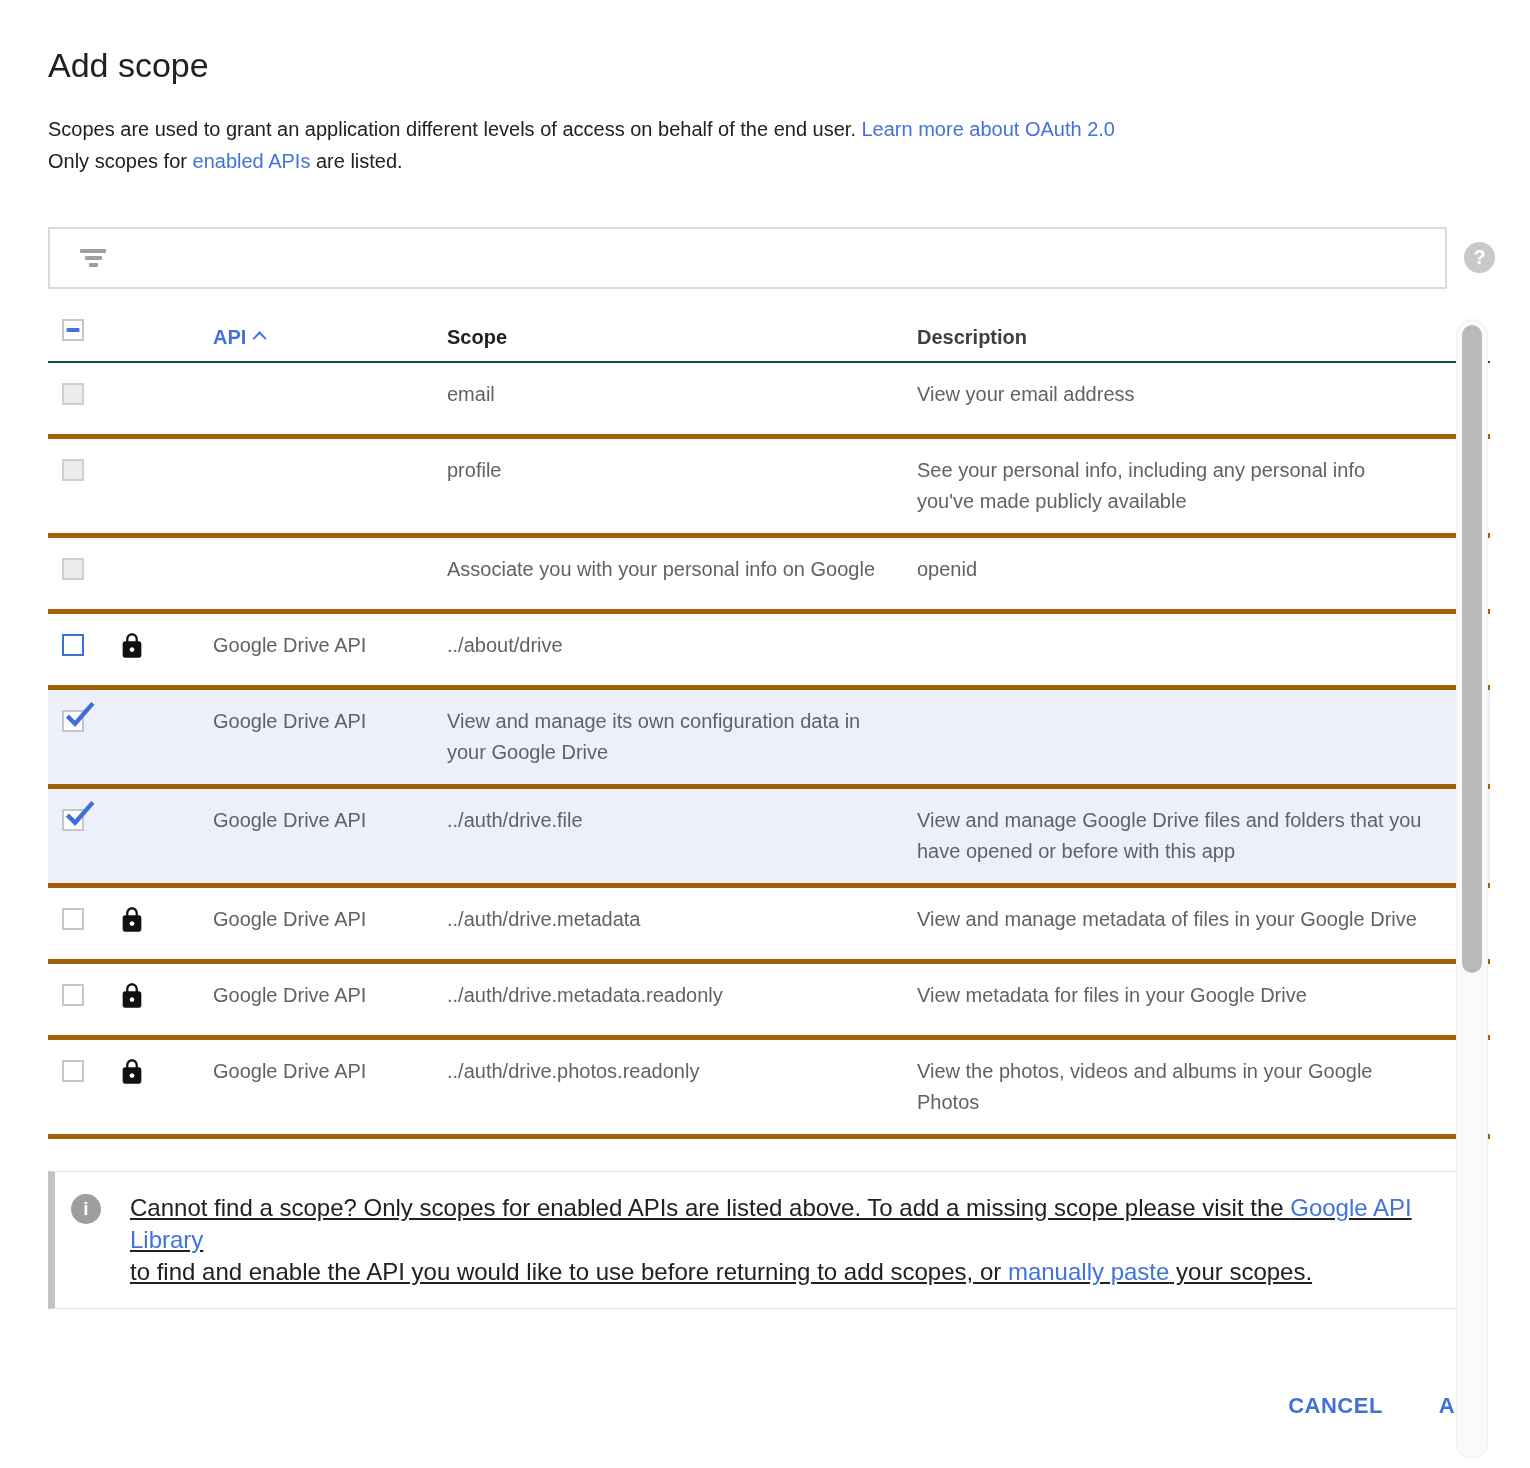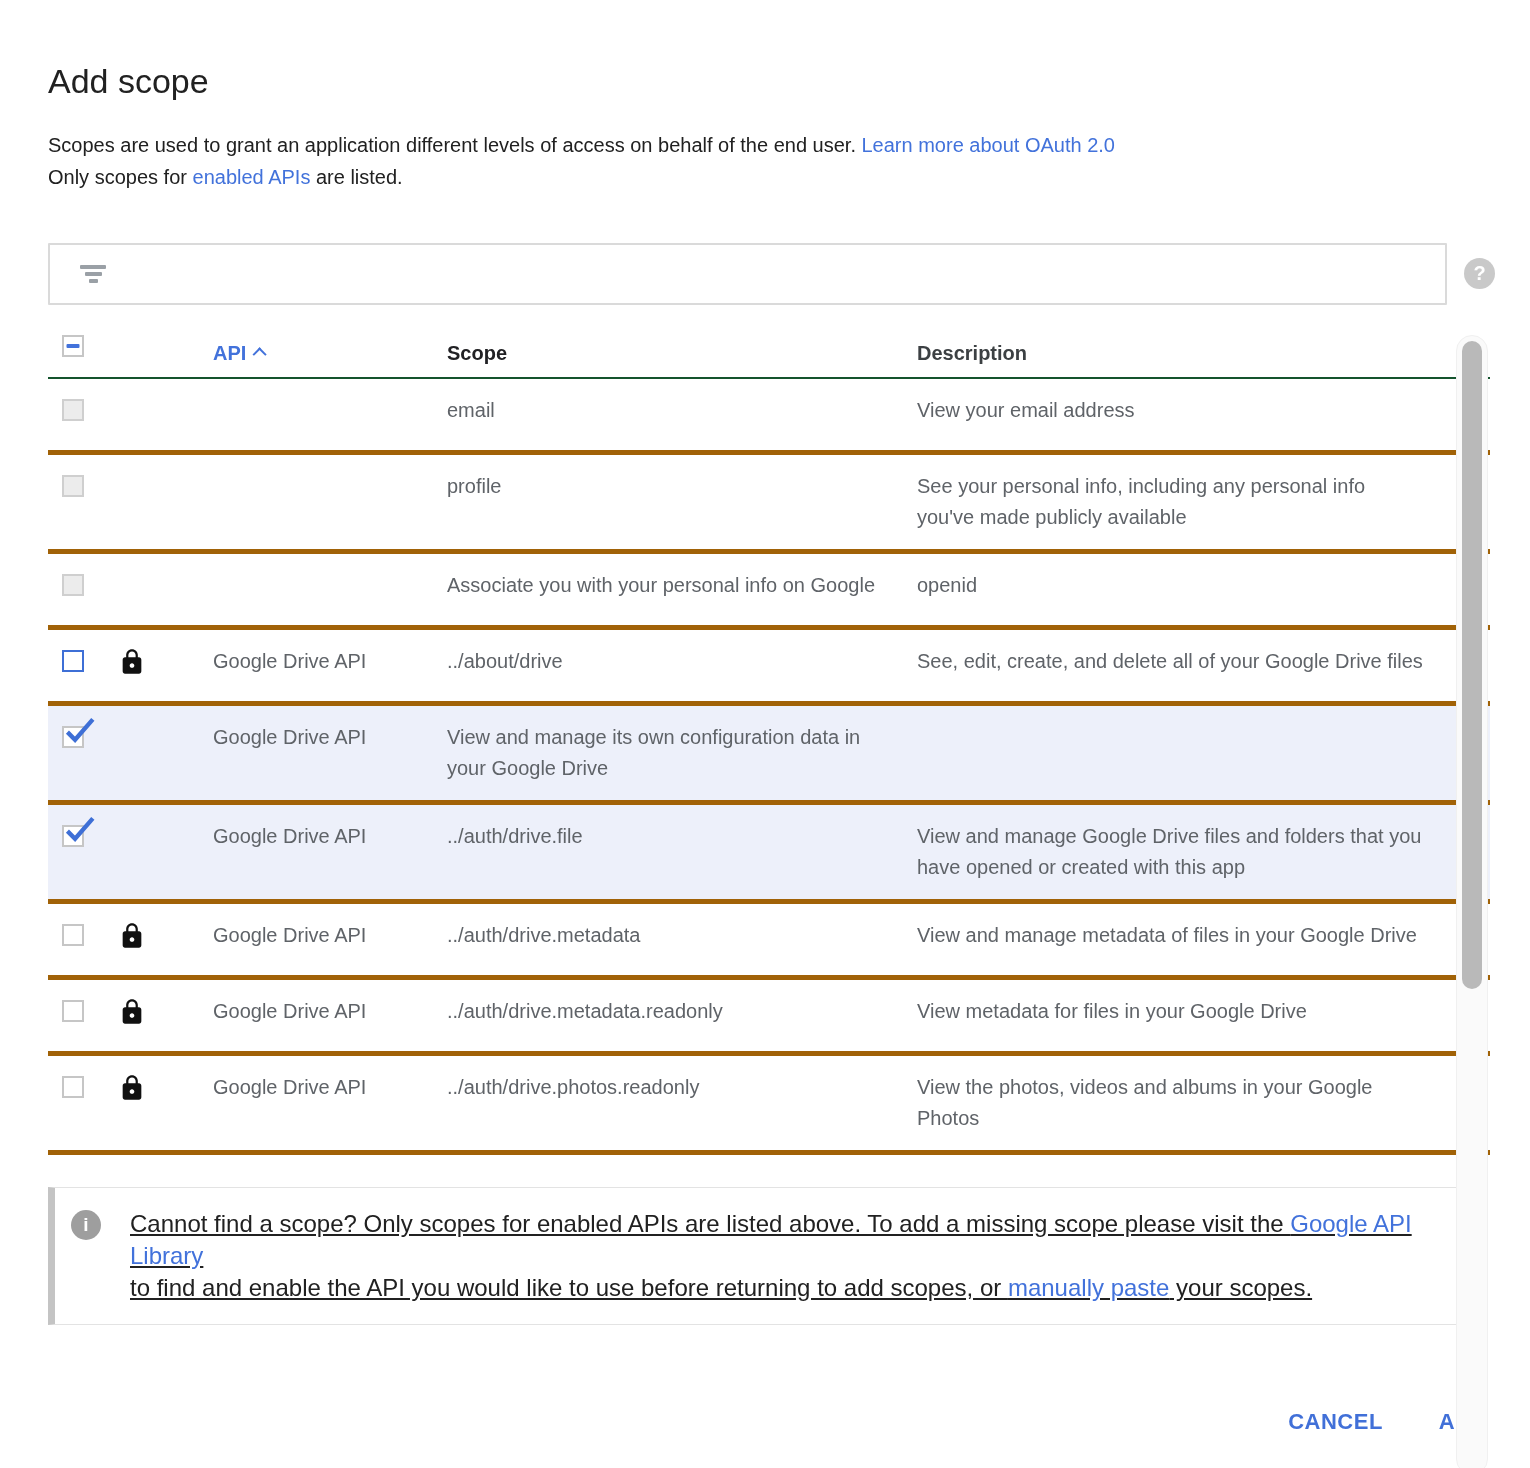--- a/index.html
+++ b/index.html
@@ -6,21 +6,21 @@
   html, body { background: #ffffff; }
   body {
     width: 1530px; height: 1468px;
     font-family: "Liberation Sans", "DejaVu Sans", sans-serif;
     color: #212121;
     overflow: hidden;
   }
   .content { margin-left: 48px; width: 1442px; }
 
   
-  .page-title { margin-top: 62px; font-size: 34px; font-weight: 400; color: #212121; }
+  .page-title { margin-top: 46px; font-size: 34px; font-weight: 400; color: #212121; }
   .intro { margin-top: 28px; font-size: 20px; line-height: 32px; color: #212121; }
   a.link { color: #4272db; text-decoration: none; cursor: pointer; }
 
   
   .filter-row { position: relative; margin-top: 50px; width: 1399px; }
   .filter-box {
     width: 1399px; height: 62px; border: 2px solid #dadada; background: #fff;
     display: flex; align-items: center; border-radius: 1px;
   }
   .filter-icon { margin-left: 30px; display: flex; flex-direction: column; align-items: center; gap: 3px; }
@@ -200,21 +200,20 @@
     </div>
     <div class="cell c-lock">
       <span class="lock-wrap">
         <svg viewBox="0 0 24 24" width="28" height="28" fill="#111111">
           <path d="M18 8h-1V6c0-2.76-2.24-5-5-5S7 3.24 7 6v2H6c-1.1 0-2 .9-2 2v10c0 1.1.9 2 2 2h12c1.1 0 2-.9 2-2V10c0-1.1-.9-2-2-2zm-6 9c-1.1 0-2-.9-2-2s.9-2 2-2 2 .9 2 2-.9 2-2 2zm3.1-9H8.9V6c0-1.71 1.39-3.1 3.1-3.1 1.71 0 3.1 1.39 3.1 3.1v2z"></path>
         </svg>
       </span>
     </div>
     <div class="cell c-api">Google Drive API</div>
     <div class="cell c-scope">../about/drive</div>
-    <div class="cell c-desc">See, edit, create, and delete all of your Google Drive files</div>
   </div>
         <div class="tgrid trow row-selected">
     <div class="cell c-check">
       <span class="checkbox cb-checked">
         <svg class="check-mark" viewBox="0 0 26 24" width="33" height="31">
           <path d="M3.5 12.5 L9.5 18.5 L23.5 2.5" fill="none" stroke="#3e6fd6" stroke-width="3.4"></path>
         </svg>
       </span>
     </div>
     <div class="cell c-lock">
@@ -237,21 +236,21 @@
     </div>
     <div class="cell c-lock">
       <span class="lock-wrap" style="visibility: hidden;">
         <svg viewBox="0 0 24 24" width="28" height="28" fill="#111111">
           <path d="M18 8h-1V6c0-2.76-2.24-5-5-5S7 3.24 7 6v2H6c-1.1 0-2 .9-2 2v10c0 1.1.9 2 2 2h12c1.1 0 2-.9 2-2V10c0-1.1-.9-2-2-2zm-6 9c-1.1 0-2-.9-2-2s.9-2 2-2 2 .9 2 2-.9 2-2 2zm3.1-9H8.9V6c0-1.71 1.39-3.1 3.1-3.1 1.71 0 3.1 1.39 3.1 3.1v2z"></path>
         </svg>
       </span>
     </div>
     <div class="cell c-api">Google Drive API</div>
     <div class="cell c-scope">../auth/drive.file</div>
-    <div class="cell c-desc">View and manage Google Drive files and folders that you have opened or created with this app</div>
+    <div class="cell c-desc">View and manage Google Drive files and folders that you have opened or before with this app</div>
   </div>
         <div class="tgrid trow">
     <div class="cell c-check">
       <span class="checkbox cb-unchecked">
         
       </span>
     </div>
     <div class="cell c-lock">
       <span class="lock-wrap">
         <svg viewBox="0 0 24 24" width="28" height="28" fill="#111111">

